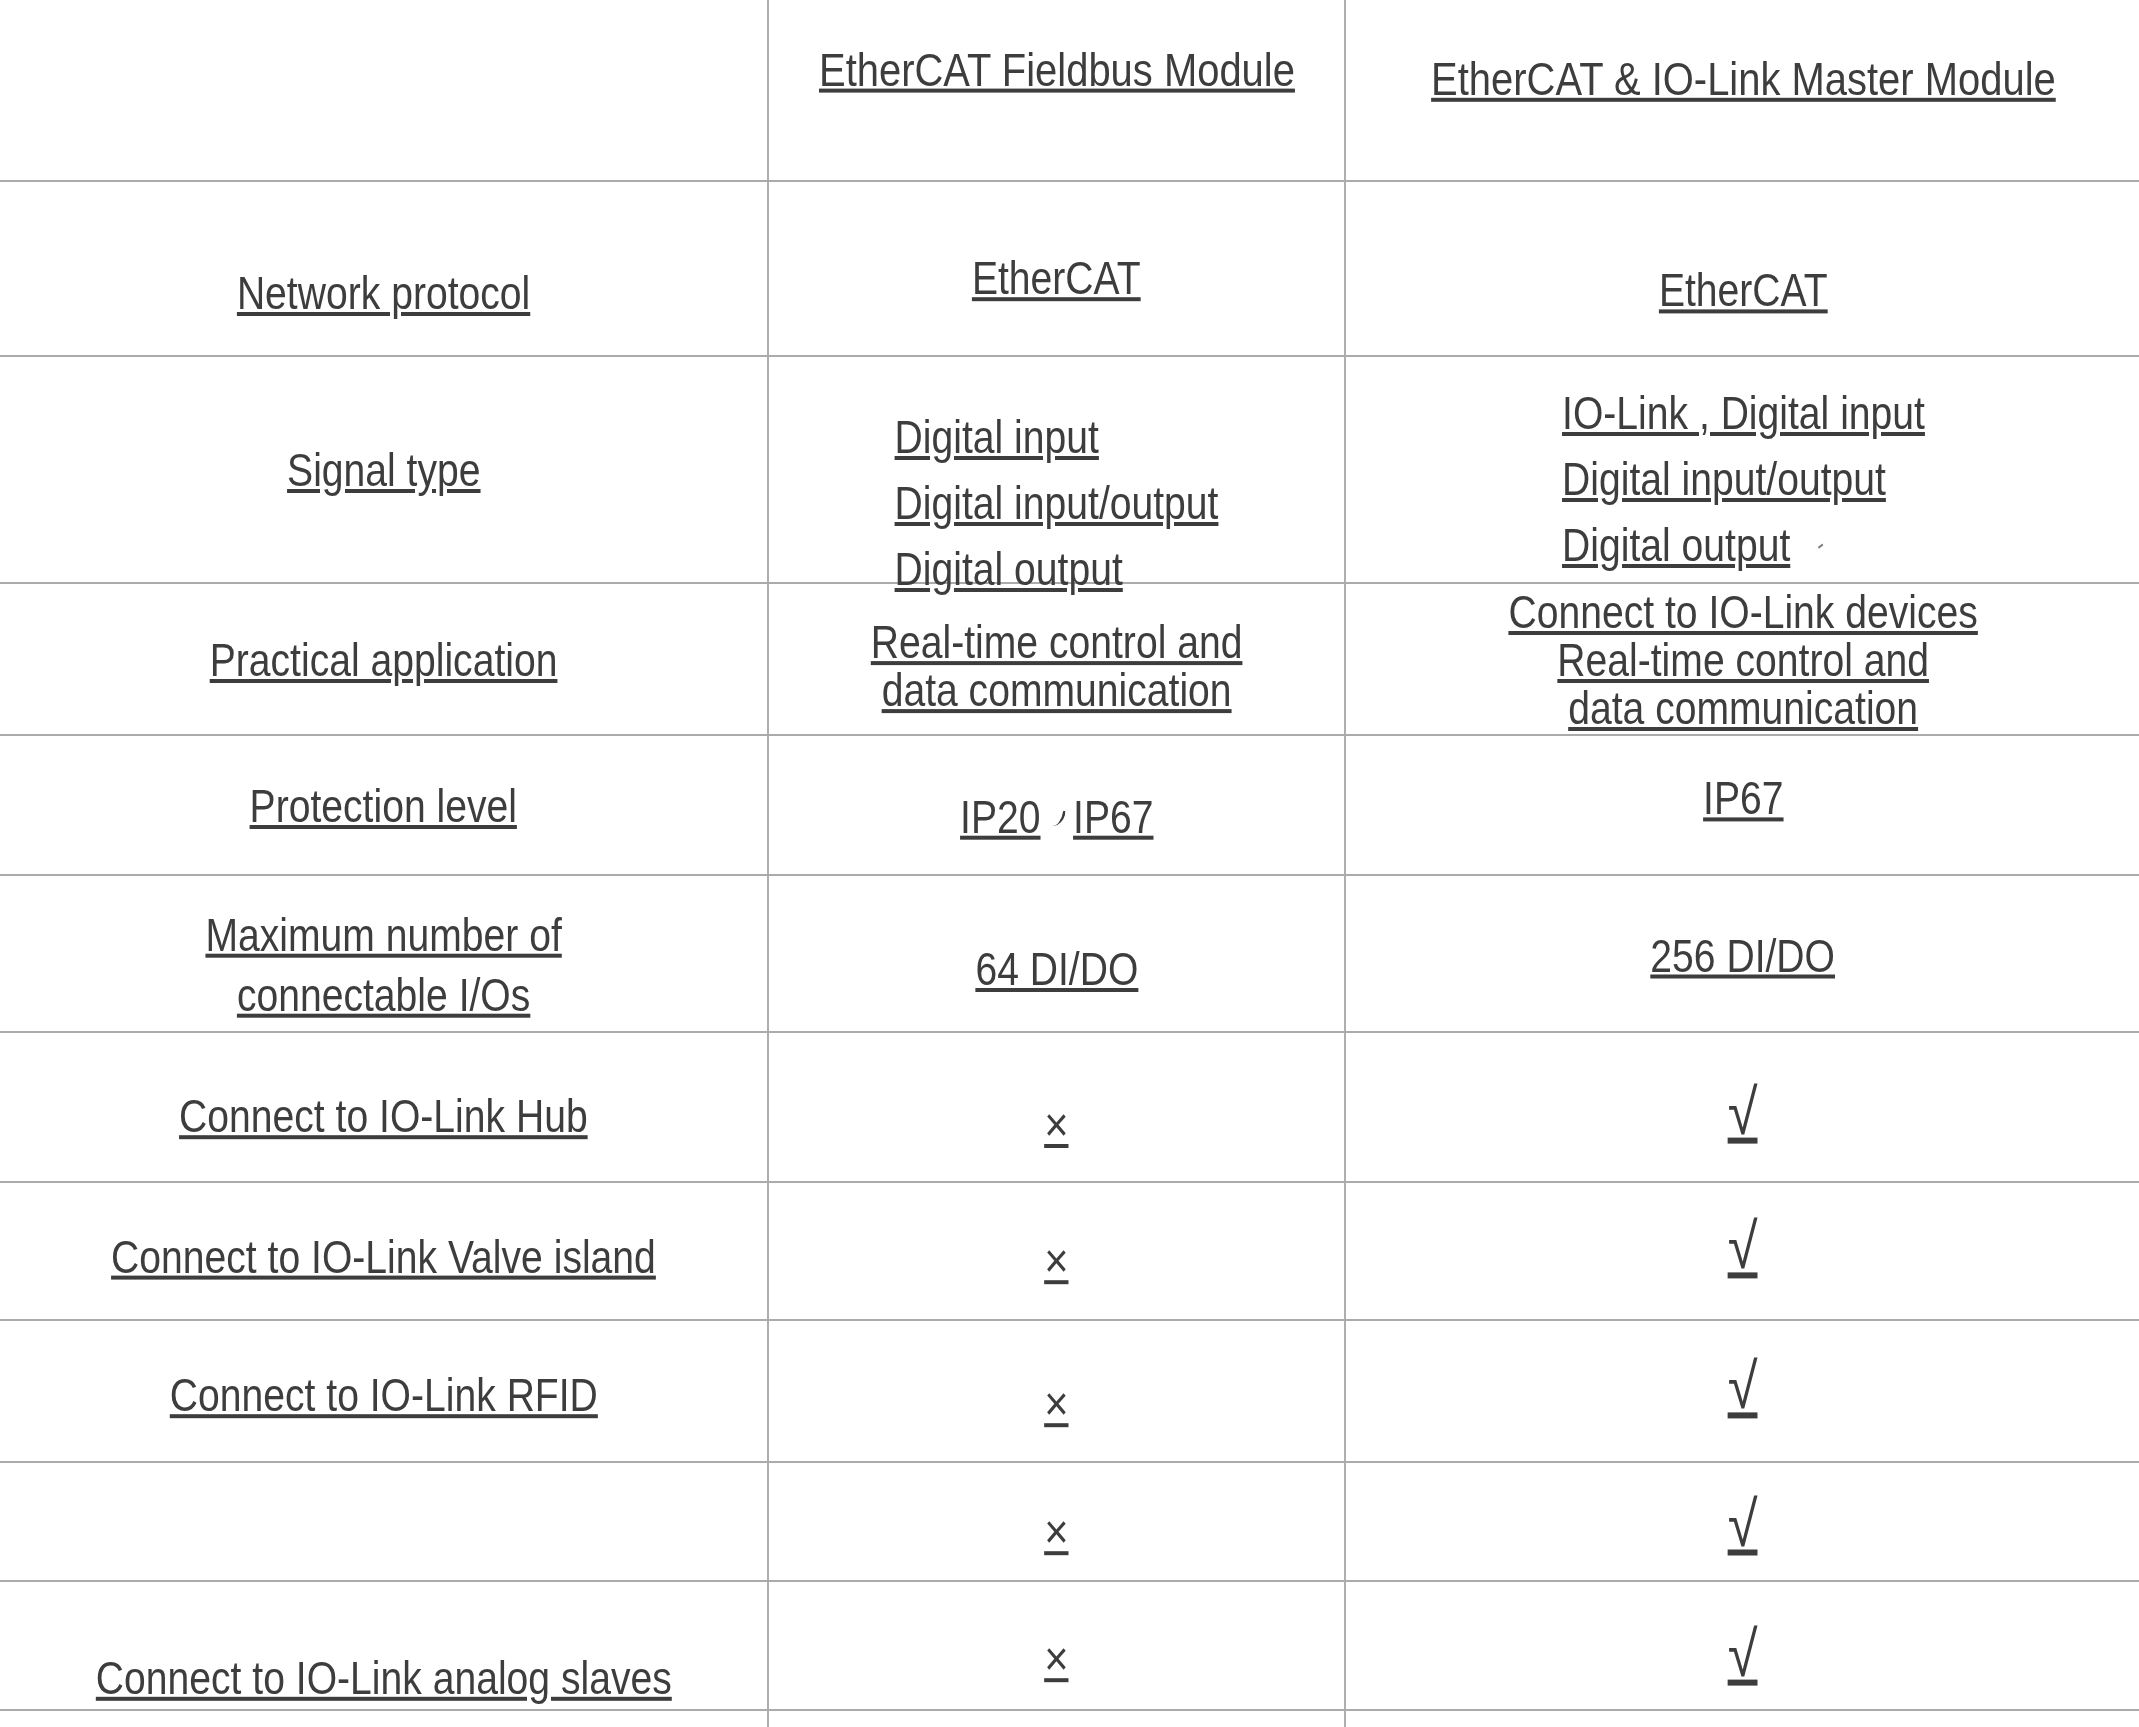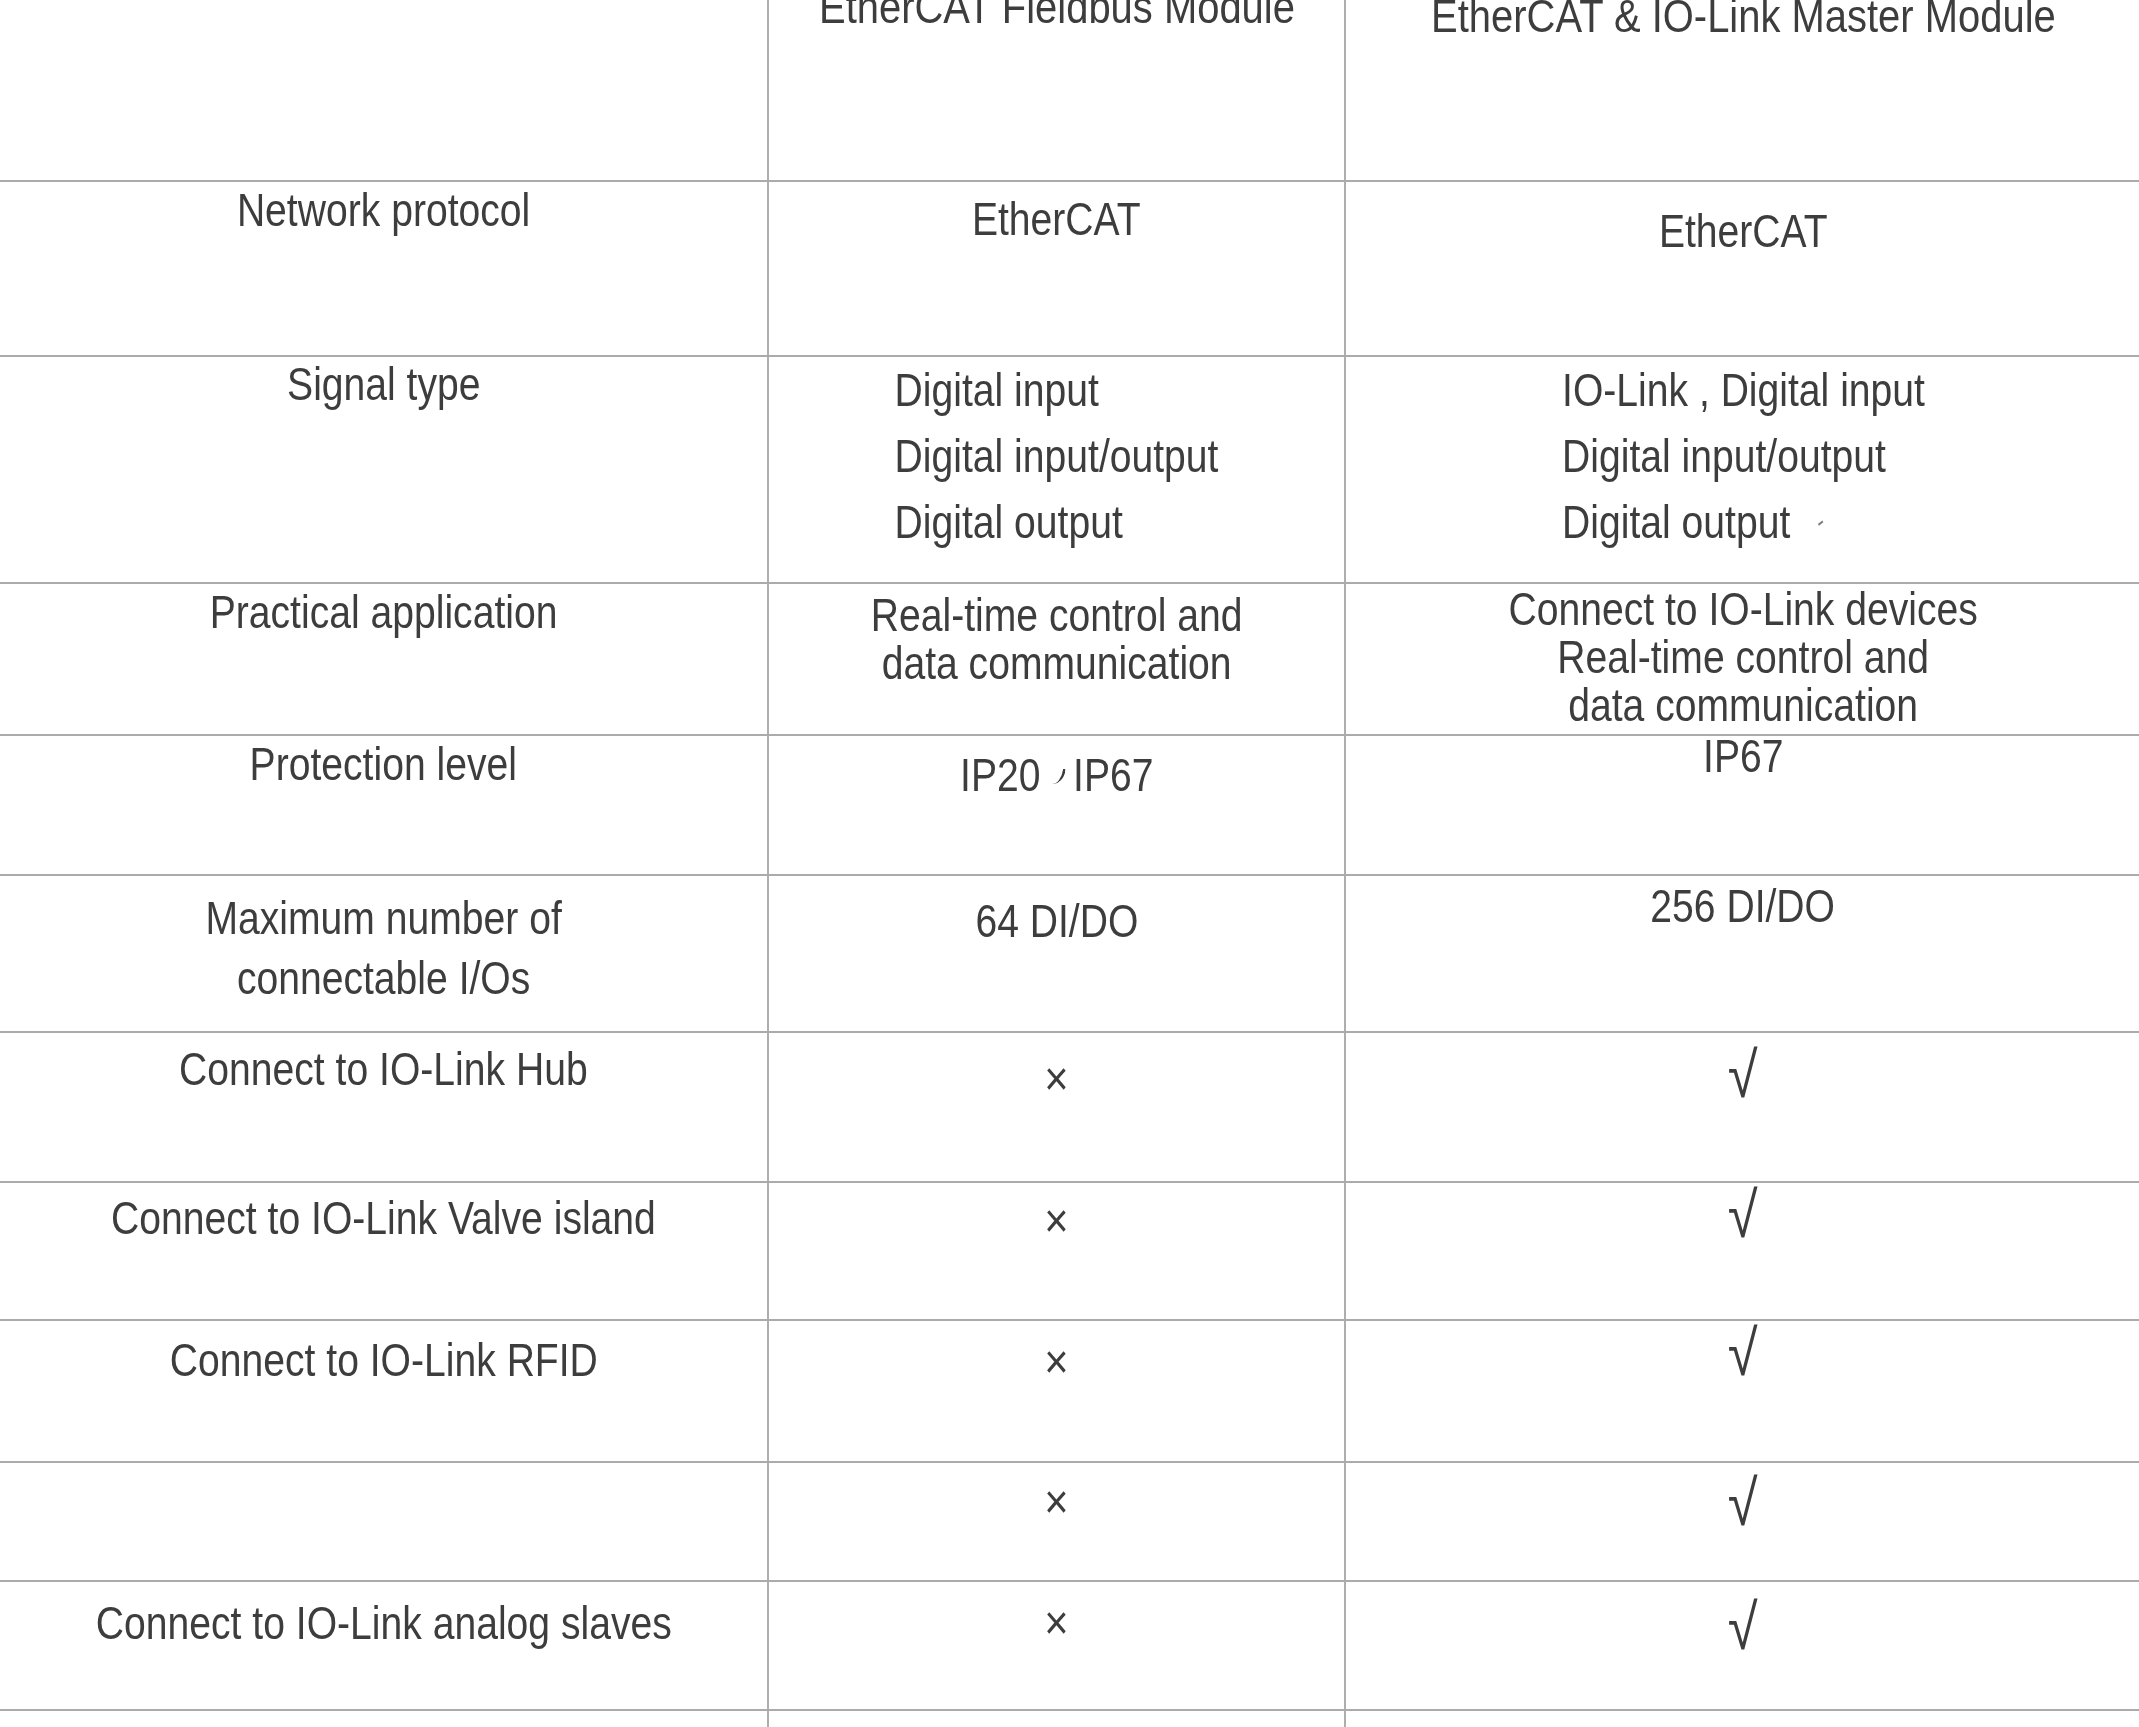--- a/index.html
+++ b/index.html
@@ -4,22 +4,22 @@
 <style>
   html,body { margin:0; padding:0; background:#ffffff; }
   .page {
     position:relative; width:2140px; height:1728px; background:#ffffff;
     font-family:"Liberation Sans", sans-serif; color:#3d3d3d; overflow:hidden;
   }
   .hline { position:absolute; left:0; width:2140px; height:2.3px; background:#ababab; }
   .vline { position:absolute; width:1.5px; top:0; height:1728px; background:#aeaeae; }
 
   .cell {
-    position:absolute; display:flex; justify-content:center;
-    text-align:center; overflow:visible;
+    position:absolute; display:flex; align-items:center; justify-content:center;
+    text-align:center; overflow:visible;text-decoration:underline;
   }
   .c1 { left:0;    width:767px; }
   .c2 { left:769px; width:575px; }
   .c3 { left:1346px; width:794px; }
 
   .grp { display:flex; flex-direction:column; transform:translateY(var(--dy,0px)) scaleX(0.85); }
   .grp-center { align-items:center; }
   .grp-left   { align-items:flex-start; text-align:left; }
 
   .ln  { font-size:46px; color:#3d3d3d; white-space:nowrap; }

